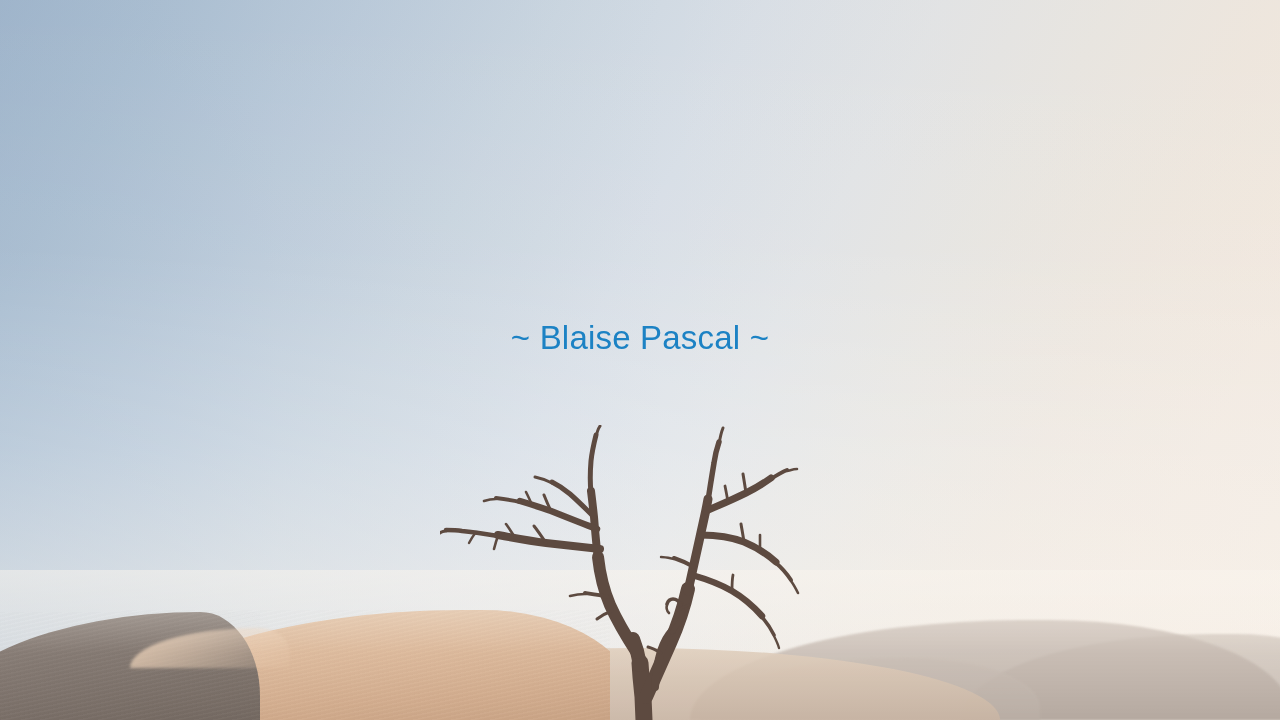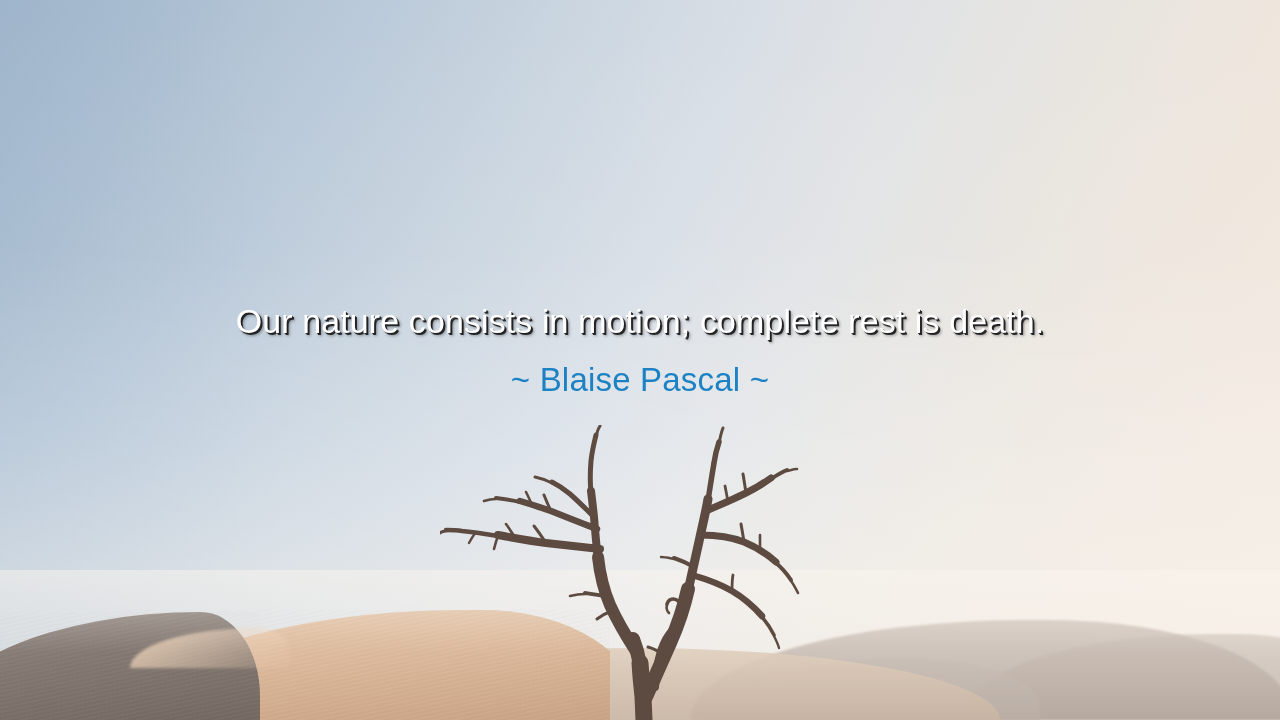--- a/index.html
+++ b/index.html
@@ -322,17 +322,16 @@
           <path d="M241 180 C239 176 236 174 233 174 C230 174 228 176 227 179" stroke-width="3.6"></path>
           <path d="M227 180 C226 183 227 186 229 188" stroke-width="2.6"></path>
           <path d="M237 186 C241 183 245 181 249 180" stroke-width="2.4"></path>
           <path d="M221 228 C216 225 212 223 208 222" stroke-width="3"></path>
         </g>
       </svg>
     </div>
   </div>
 
   <div class="quote-block">
-    <div class="quote-text">Our nature consists in motion; complete rest is death.</div>
     <div class="quote-author">~ Blaise Pascal ~</div>
   </div>
 
 </div>
 
 </body></html>

